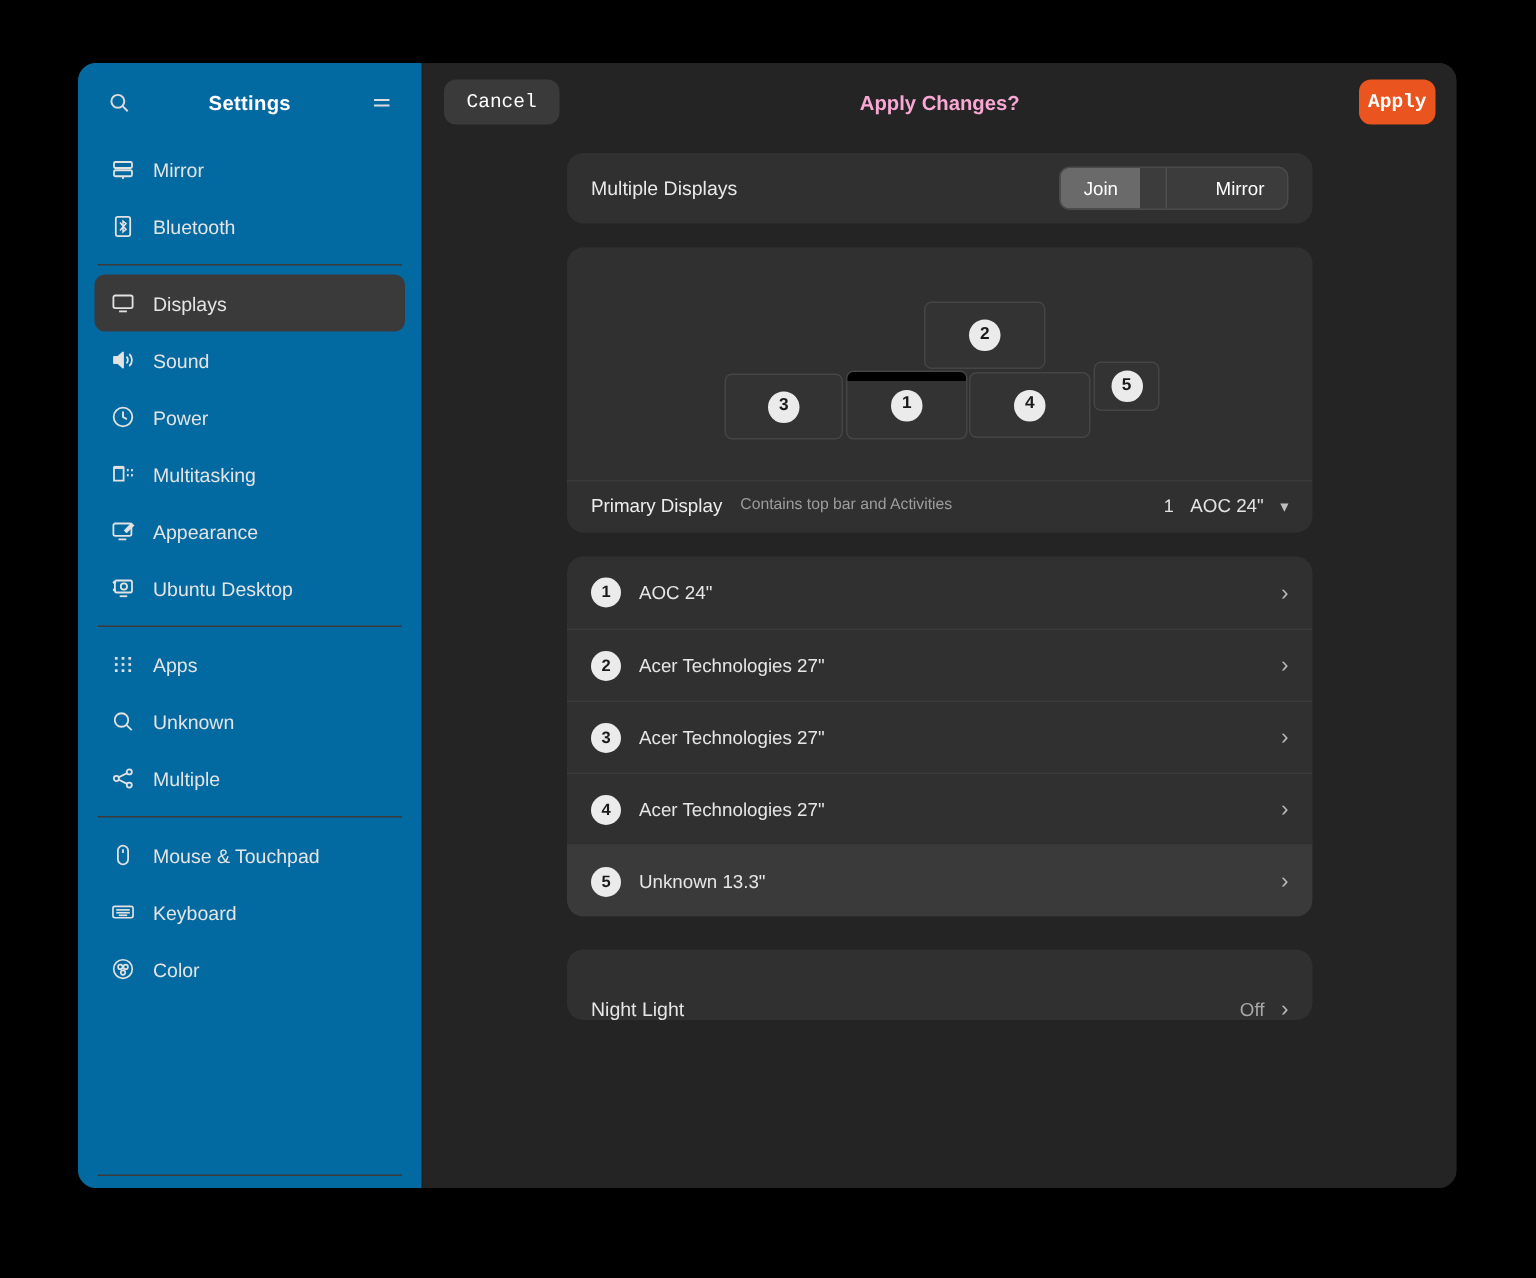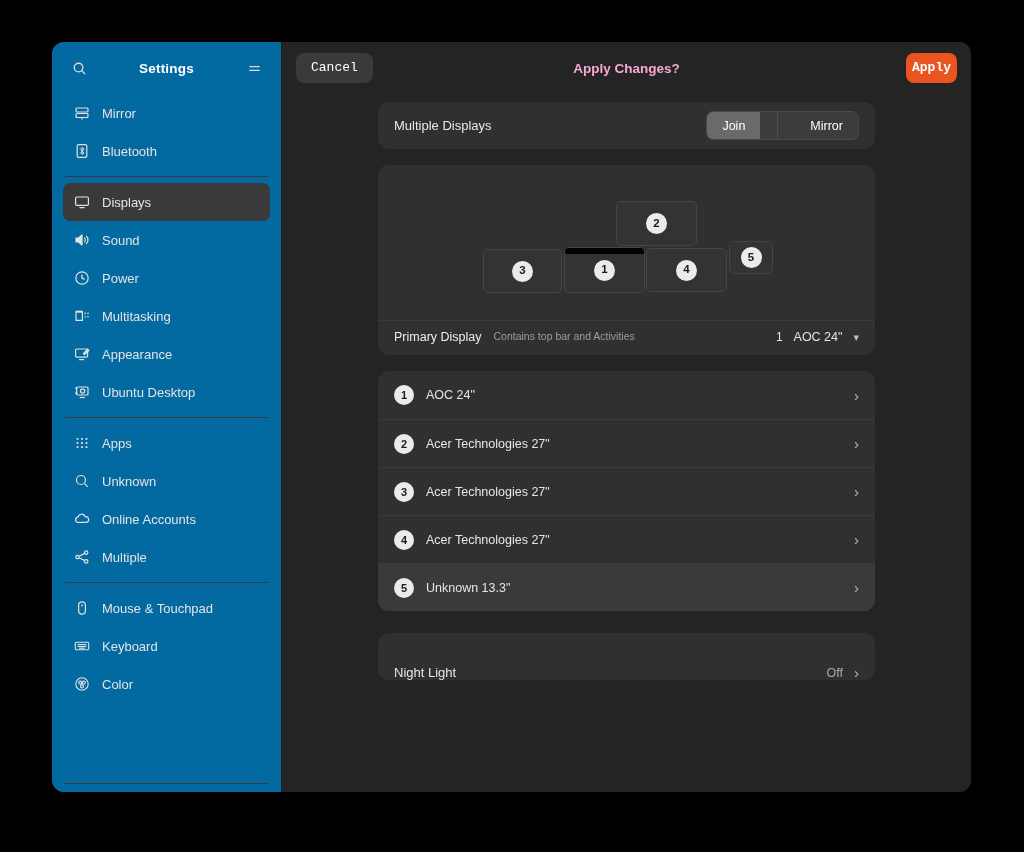--- a/index.html
+++ b/index.html
@@ -386,28 +386,20 @@
             <svg width="16" height="16" viewBox="0 0 16 16" fill="none" stroke="currentColor" stroke-width="1.2">
               <circle cx="7" cy="7" r="4.5"></circle>
                 <line x1="10.4" y1="10.4" x2="13.8" y2="13.8"></line>
             </svg>
           </span>
           <span class="sb-label">Unknown</span>
         </div>
         <div class="sb-item">
           <span class="sb-icon">
             <svg width="16" height="16" viewBox="0 0 16 16" fill="none" stroke="currentColor" stroke-width="1.2">
-              <path d="M3.6 11.4 a2.7 2.7 0 0 1 .4 -5.3 a3.7 3.7 0 0 1 7.1 -.4 a2.8 2.8 0 0 1 1.3 5.7 Z" stroke-linejoin="round"></path>
-            </svg>
-          </span>
-          <span class="sb-label">Online Accounts</span>
-        </div>
-        <div class="sb-item">
-          <span class="sb-icon">
-            <svg width="16" height="16" viewBox="0 0 16 16" fill="none" stroke="currentColor" stroke-width="1.2">
               <circle cx="12.2" cy="3.6" r="1.7"></circle>
                 <circle cx="3.6" cy="8" r="1.7"></circle>
                 <circle cx="12.2" cy="12.4" r="1.7"></circle>
               <line x1="5.2" y1="7.2" x2="10.7" y2="4.4"></line>
                 <line x1="5.2" y1="8.8" x2="10.7" y2="11.6"></line>
             </svg>
           </span>
           <span class="sb-label">Multiple</span>
         </div>
 

